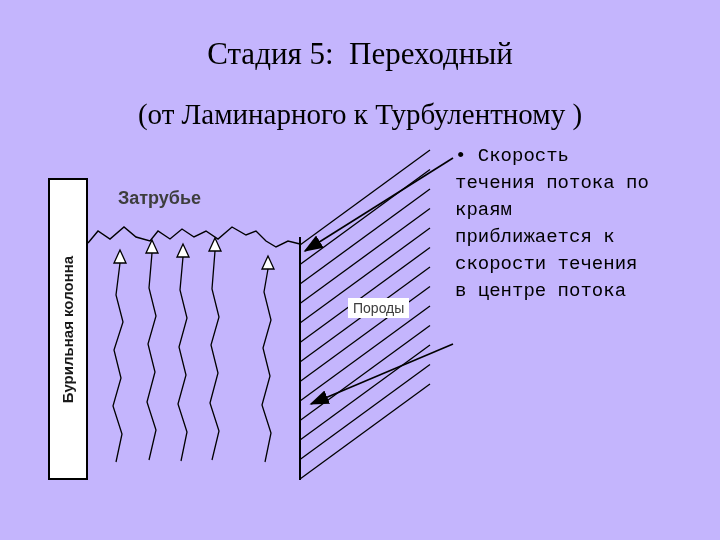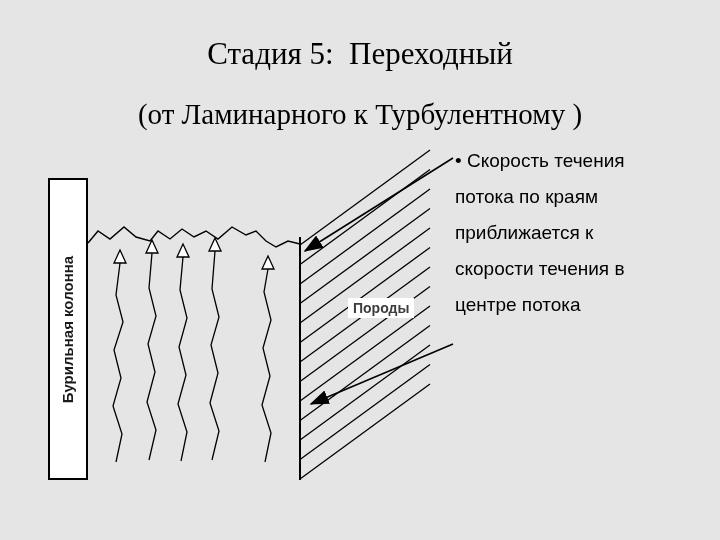--- a/index.html
+++ b/index.html
@@ -4,21 +4,21 @@
 <style>
   html, body {
     margin: 0;
     padding: 0;
     background: #ffffff;
   }
   .slide {
     position: relative;
     width: 720px;
     height: 540px;
-    background: #e5e5e5;
+    background: #c4b5fd;
     overflow: hidden;
     font-family: "Liberation Sans", sans-serif;
     color: #000;
   }
   .title {
     position: absolute;
     top: 36px;
     left: 0;
     width: 720px;
     text-align: center;
@@ -69,33 +69,34 @@
     left: 118px;
     top: 188px;
     font-weight: bold;
     font-size: 18px;
     color: #3d3d3d;
   }
   .rock-label {
     position: absolute;
     left: 348px;
     top: 298px;
-    font-weight: bold;
+    font-weight: normal;
     font-size: 14px;
     color: #3d3d3d;
     background: #ffffff;
     padding: 2px 5px;
   }
   .bullet {
     position: absolute;
     left: 455px;
     width: 200px;
     font-size: 19px;
-    line-height: 36px;
+    line-height: 27px;
     color: #000;
+    font-family: Liberation Mono, monospace;
   }
   .bullet-1 { top: 143px; }
   .bullet-2 { top: 310px; }
 </style>
 </head>
 <body>
 
 <div class="slide">
 
   <div class="title">Стадия 5:  Переходный</div>
@@ -145,18 +146,19 @@
     </g>
 
     <line x1="453" y1="158" x2="305" y2="251" stroke="#000" stroke-width="1.6" marker-end="url(#arrowhead)"></line>
     <line x1="453" y1="344" x2="311" y2="404" stroke="#000" stroke-width="1.6" marker-end="url(#arrowhead)"></line>
   </svg>
 
   <div class="drill-column">
     <span class="rot">Бурильная колонна</span>
   </div>
 
+  <div class="annulus-label">Затрубье</div>
 
   <div class="rock-label">Породы</div>
 
   <div class="bullet bullet-1">• Скорость течения потока по краям приближается к скорости течения в центре потока</div>
 
 </div>
 
 </body></html>

